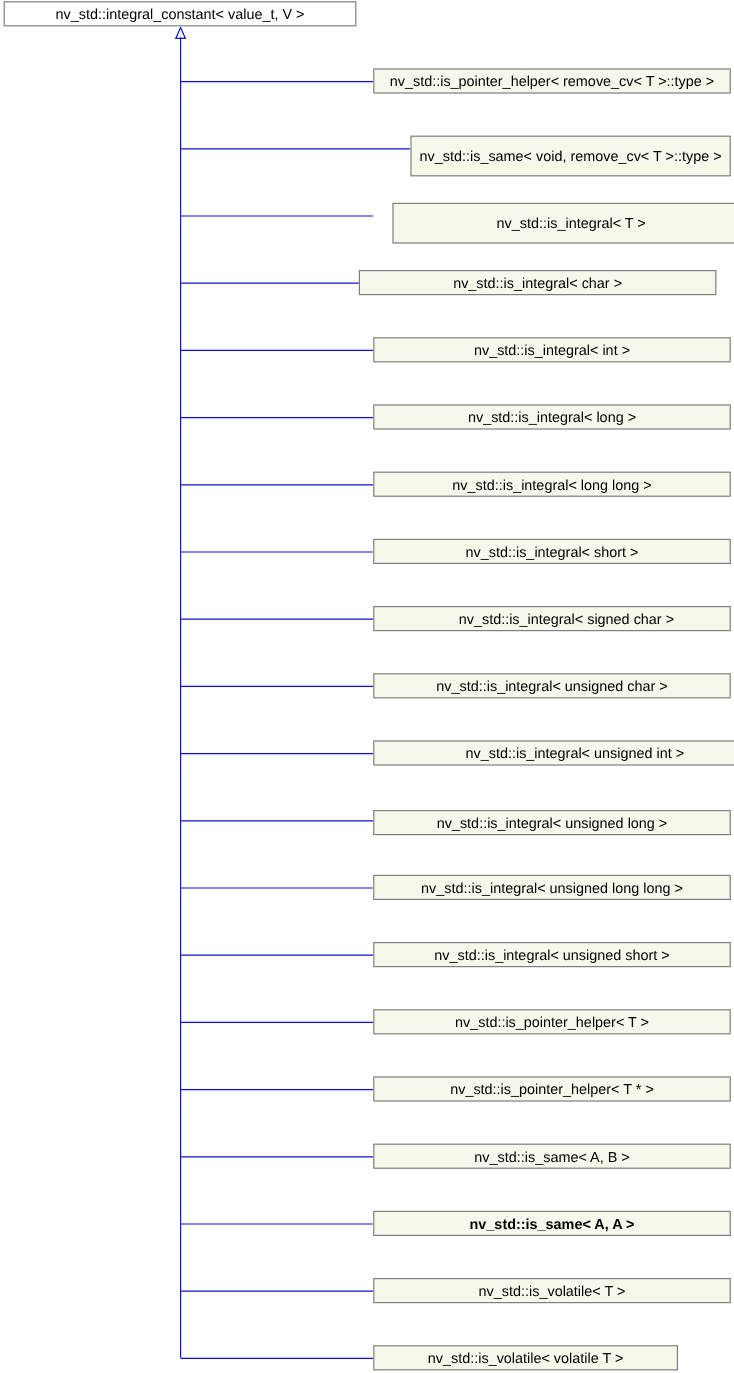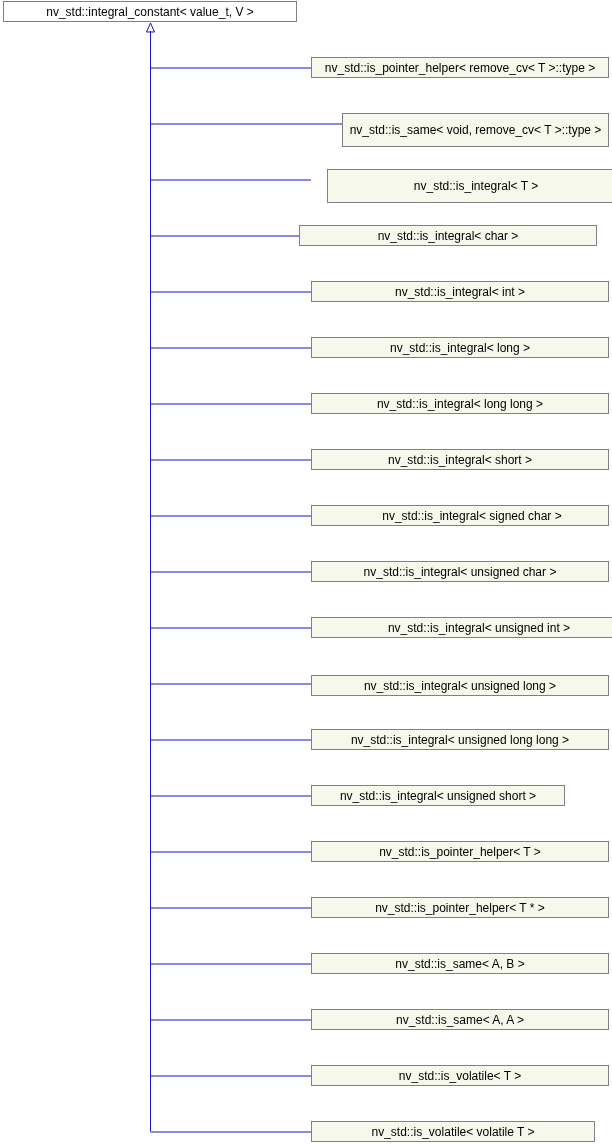--- a/index.html
+++ b/index.html
@@ -128,35 +128,35 @@
       </div>
       <div class="node" style="left: 311px; top: 617px; width: 336px; height: 21px;">
         <span class="node-label">nv_std::is_integral&lt; unsigned int &gt;</span>
       </div>
       <div class="node" style="left: 311px; top: 675px; width: 298px; height: 21px;">
         <span class="node-label">nv_std::is_integral&lt; unsigned long &gt;</span>
       </div>
       <div class="node" style="left: 311px; top: 729px; width: 298px; height: 21px;">
         <span class="node-label">nv_std::is_integral&lt; unsigned long long &gt;</span>
       </div>
-      <div class="node" style="left: 311px; top: 785px; width: 254px; height: 21px;">
+      <div class="node" style="left: 311px; top: 785px; width: 298px; height: 21px;">
         <span class="node-label">nv_std::is_integral&lt; unsigned short &gt;</span>
       </div>
       <div class="node" style="left: 311px; top: 841px; width: 298px; height: 21px;">
         <span class="node-label">nv_std::is_pointer_helper&lt; T &gt;</span>
       </div>
       <div class="node" style="left: 311px; top: 897px; width: 298px; height: 21px;">
         <span class="node-label">nv_std::is_pointer_helper&lt; T * &gt;</span>
       </div>
       <div class="node" style="left: 311px; top: 953px; width: 298px; height: 21px;">
         <span class="node-label">nv_std::is_same&lt; A, B &gt;</span>
       </div>
-      <div class="node" style="left: 311px; top: 1009px; width: 298px; height: 21px;">
+      <div class="node" style="left: 311px; top: 1009px; width: 298px; height: 21px; font-weight: bold;">
         <span class="node-label">nv_std::is_same&lt; A, A &gt;</span>
       </div>
       <div class="node" style="left: 311px; top: 1065px; width: 298px; height: 21px;">
         <span class="node-label">nv_std::is_volatile&lt; T &gt;</span>
       </div>
-      <div class="node" style="left: 311px; top: 1121px; width: 284px; height: 21px;">
+      <div class="node" style="left: 311px; top: 1121px; width: 254px; height: 21px;">
         <span class="node-label">nv_std::is_volatile&lt; volatile T &gt;</span>
       </div>
     </div>
 </div>
 
 </body></html>

